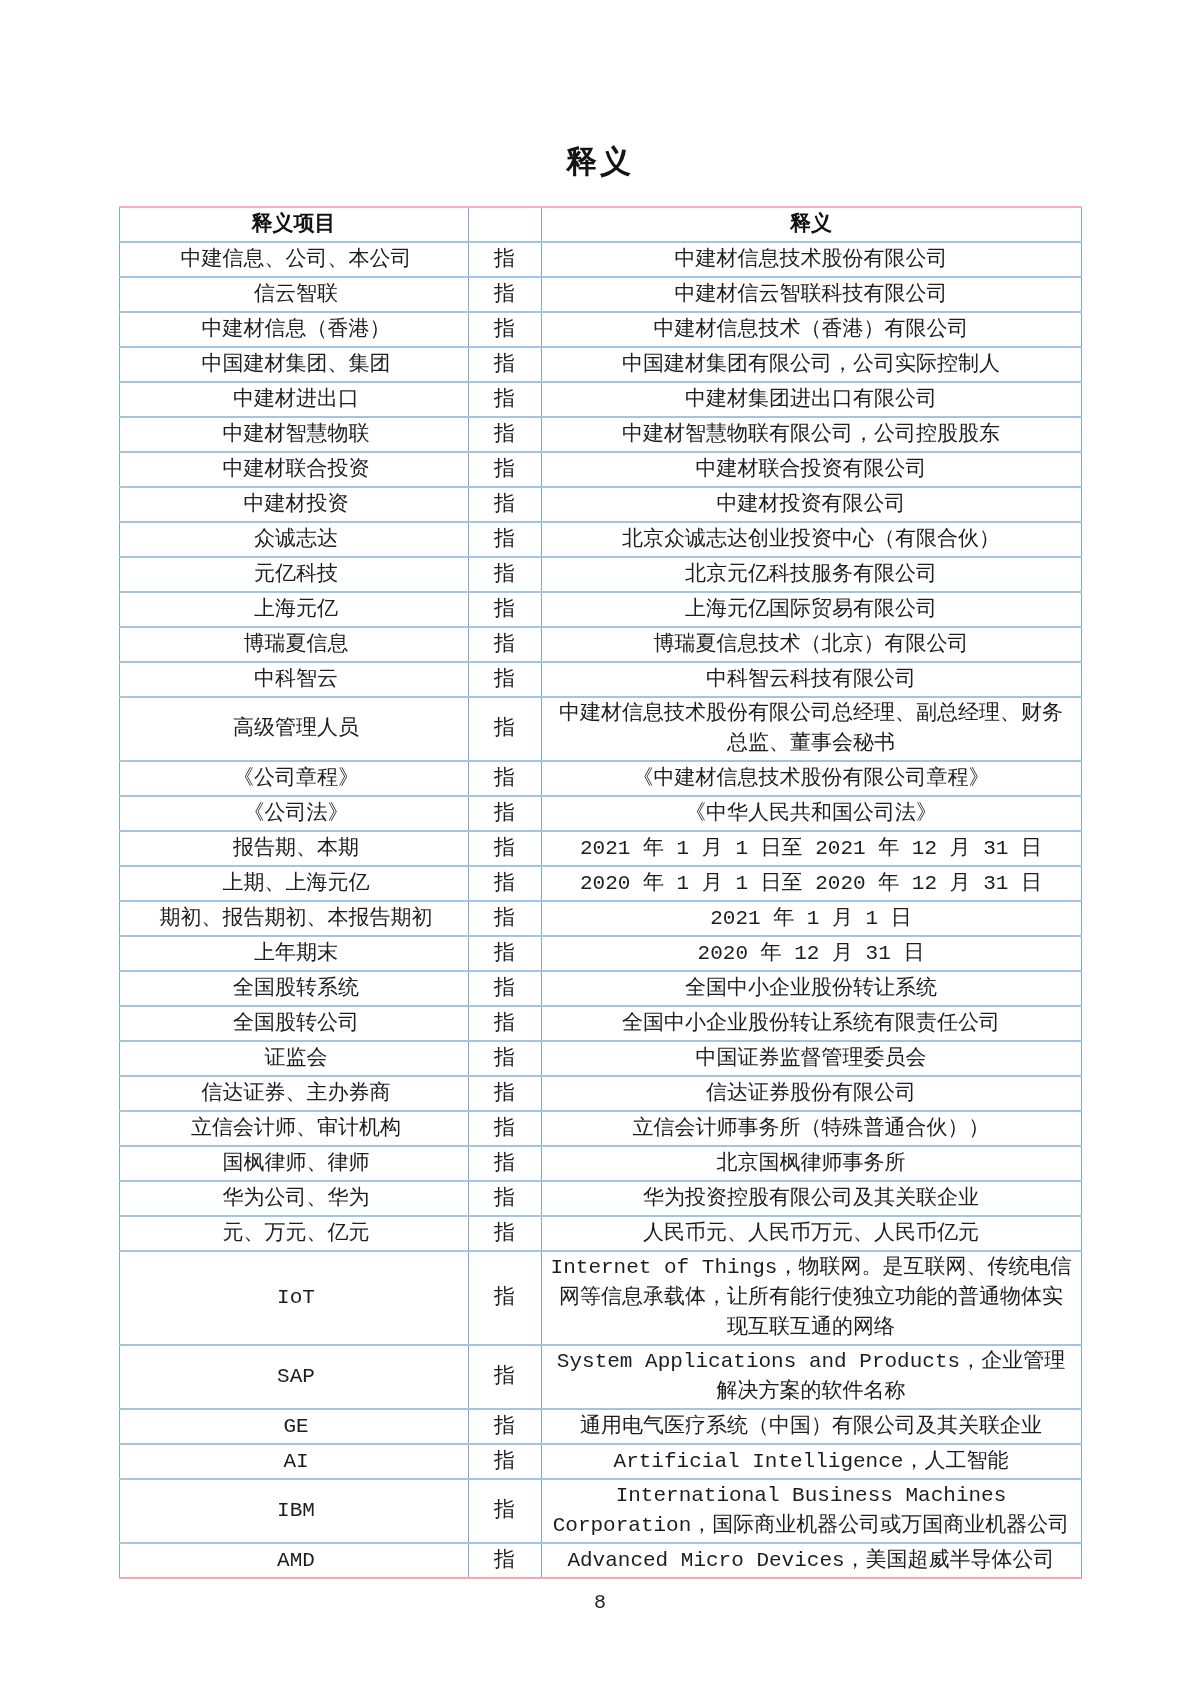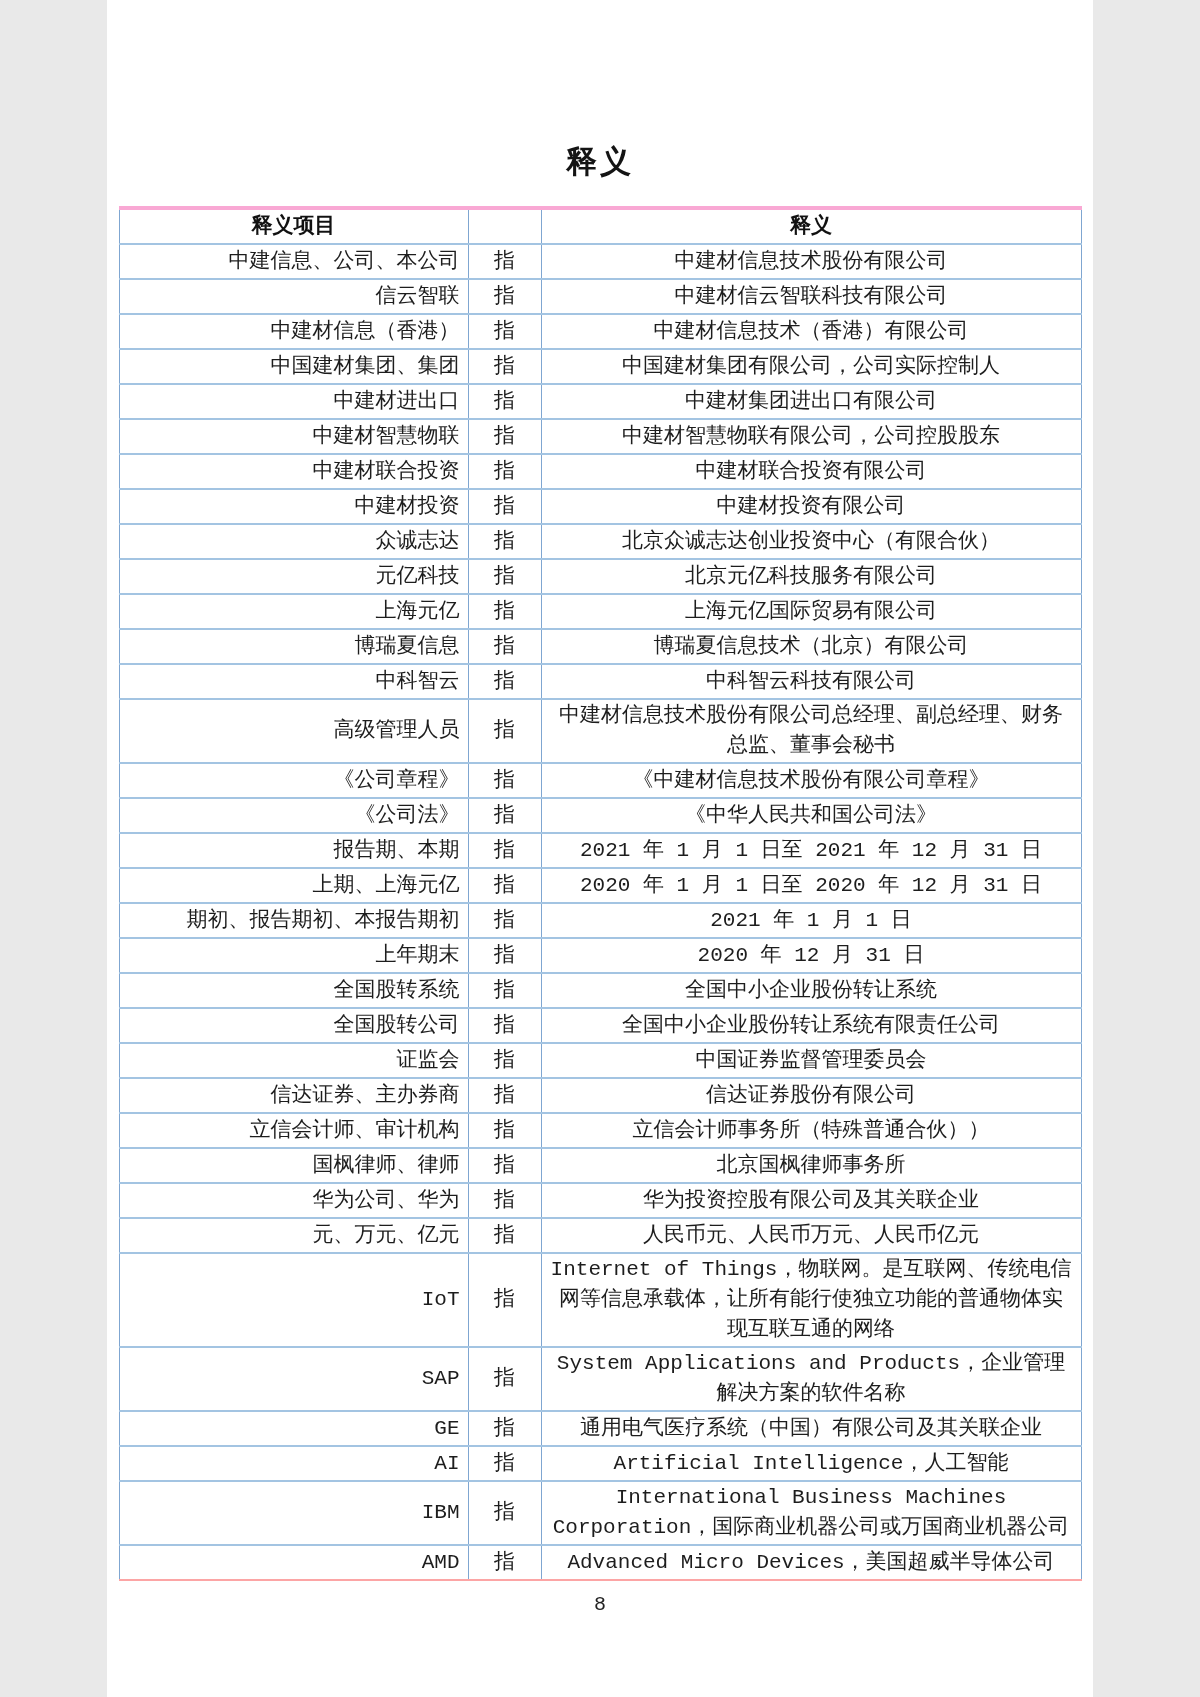--- a/index.html
+++ b/index.html
@@ -1,21 +1,21 @@
 <!DOCTYPE html>
 <html><head>
 <meta charset="utf-8">
 <style>
   html, body {
     margin: 0;
     padding: 0;
     background: #e9e9e9;
   }
   .page {
-    width: 986px;
+    width: 1200px;
     height: 1697px;
     margin: 0 auto;
     background: #ffffff;
     position: relative;
     overflow: hidden;
     font-family: "Liberation Mono", "DejaVu Serif", serif;
     color: #1d1d1d;
   }
   .doc-title {
     margin: 0;
@@ -40,30 +40,30 @@
     border-left: 1px solid #7fa6d1;
     border-right: 1px solid #7fa6d1;
     border-top: 2px solid #a3c4e2;
     border-bottom: 2px solid #a3c4e2;
     font-size: 21px;
     line-height: 30px;
     vertical-align: middle;
     padding: 1px 8px;
     word-break: break-word;
   }
-  .def-table tr:first-child th { border-top: 4px solid #f9a8d4; }
+  .def-table tr:first-child th { border-top: 2px solid #f9a8d4; }
   .def-table tr:last-child td { border-bottom: 2px solid #fca5a5; }
   .def-table th {
     font-weight: bold;
     text-align: center;
     color: #111111;
     height: 31px;
   }
   .def-table td { height: 31px; }
-  .def-table td.col-term { text-align: right; padding-left: 13px; }
+  .def-table td.col-term { text-align: center; padding-left: 13px; }
   .def-table td.col-refers { text-align: center; }
   .def-table td.col-def { text-align: center; padding-left: 8px; }
   .page-number {
     margin-top: 12px;
     text-align: center;
     font-size: 20px;
     color: #222222;
   }
 </style>
 </head>

